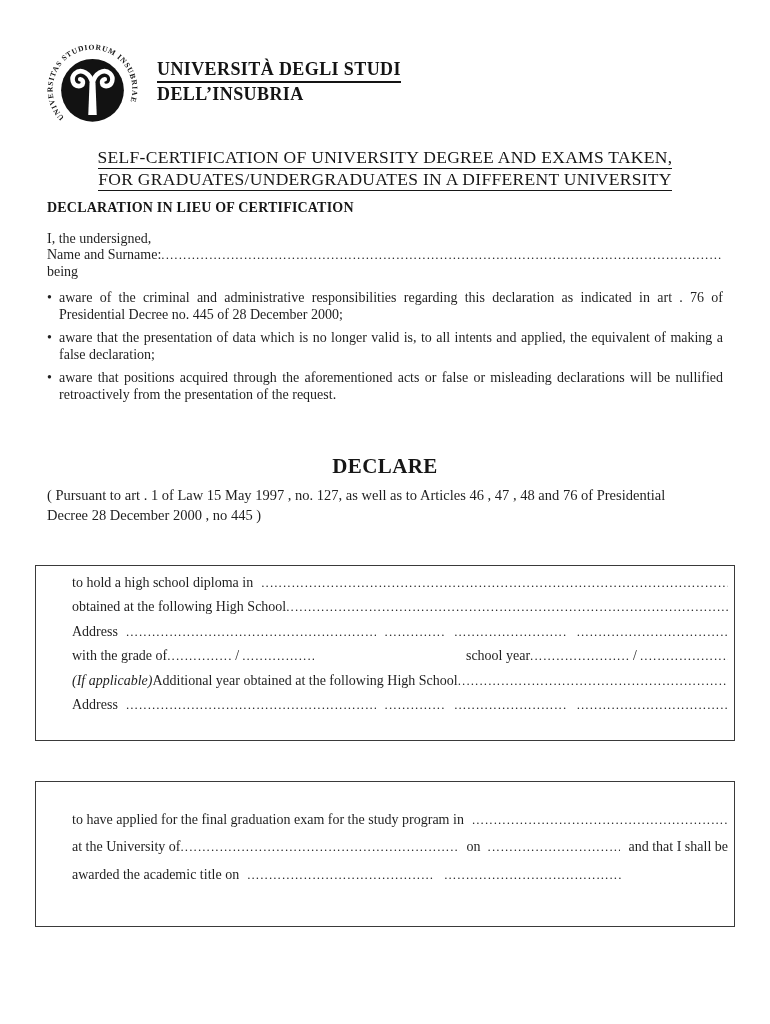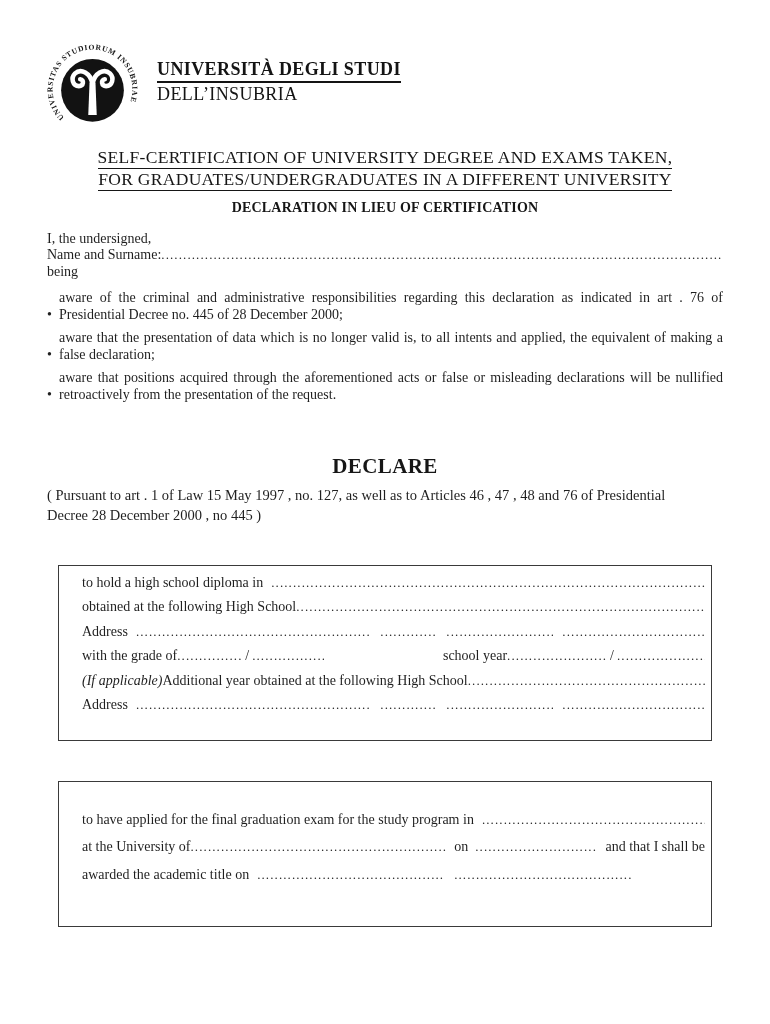--- a/index.html
+++ b/index.html
@@ -14,43 +14,43 @@
     box-sizing:border-box;
   }
   .header{display:flex;padding:42px 0 0 45px;}
   .logo{width:95px;height:95px;flex:0 0 auto;}
   .univ-name{margin-left:17px;margin-top:16px;}
   .univ-line1{
     display:inline-block;
     font-weight:bold;font-size:18px;line-height:22px;letter-spacing:.4px;
     color:#141414;border-bottom:2px solid #141414;padding-bottom:1px;text-align:right;
   }
-  .univ-line2{font-weight:normal;font-size:18px;line-height:23px;letter-spacing:.4px;color:#141414;}
+  .univ-line2{font-weight:bold;font-size:18px;line-height:23px;letter-spacing:.4px;color:#141414;}
   .content{padding:0 47px;}
   .title{margin-top:11px;text-align:center;}
   .title-line{
     display:inline-block;
     font-weight:normal;font-size:17.5px;line-height:18px;letter-spacing:.3px;color:#161616;
     border-bottom:1.6px solid #161616;padding-bottom:2px;margin-bottom:1px;
   }
-  .subtitle{margin-top:8px;text-align:center;font-weight:bold;font-size:14px;color:#161616;letter-spacing:.2px;}
+  .subtitle{margin-top:8px;font-weight:bold;font-size:14px;color:#161616;letter-spacing:.2px;}
   .intro{margin-top:14px;}
   .intro-row{display:flex;align-items:baseline;}
   .bullets{margin-top:10px;}
-  .bullet{display:flex;margin-bottom:7px;align-items:flex-end;}
+  .bullet{display:flex;margin-bottom:7px;}
   .bullet .b-marker{flex:0 0 12px;}
   .bullet .b-marker::before{content:"\2022";}
   .bullet .b-text{flex:1;text-align:justify;}
   .declare-heading{margin-top:55px;text-align:center;font-weight:bold;font-size:21px;letter-spacing:.4px;color:#161616;}
   .pursuant{margin-top:10px;font-size:14.5px;line-height:20px;}
   .box{
-    margin:0 58px;
+    margin:0 35px;
     border:1.4px solid #3a3a3a;
     box-sizing:border-box;
-    padding:5px 6px 22px 23px;
+    padding:5px 6px 22px 36px;
   }
   .box1{margin-top:40px;}
   .box2{margin-top:40px;padding-top:24px;padding-bottom:38px;}
   .box1 .frow{line-height:24.5px;}
   .box2 .frow{line-height:27.5px;}
   .frow{display:flex;align-items:baseline;white-space:nowrap;}
   .dots{overflow:hidden;flex:0 0 auto;max-width:100%;}
   .dots::after{
     content:"....................................................................................................................................................................................................................................................................................";
     font-size:13px;letter-spacing:1.1px;color:#2b2b2b;

